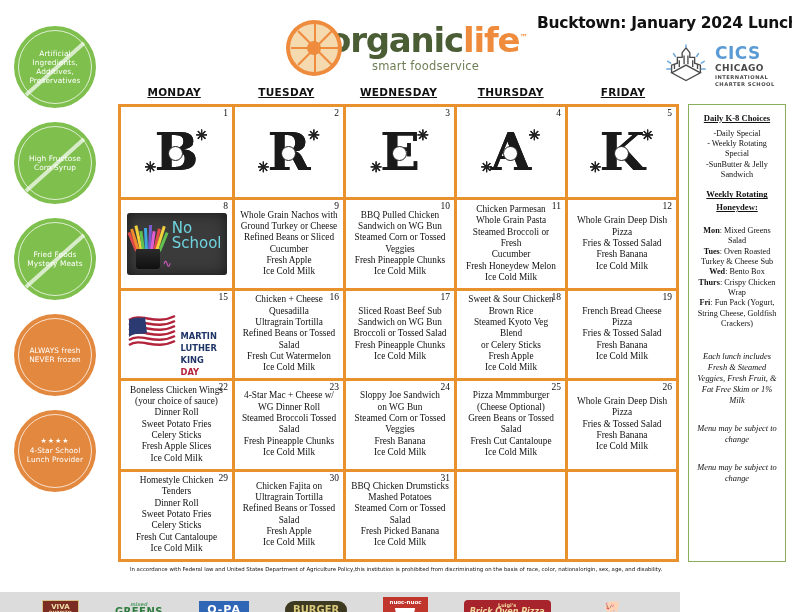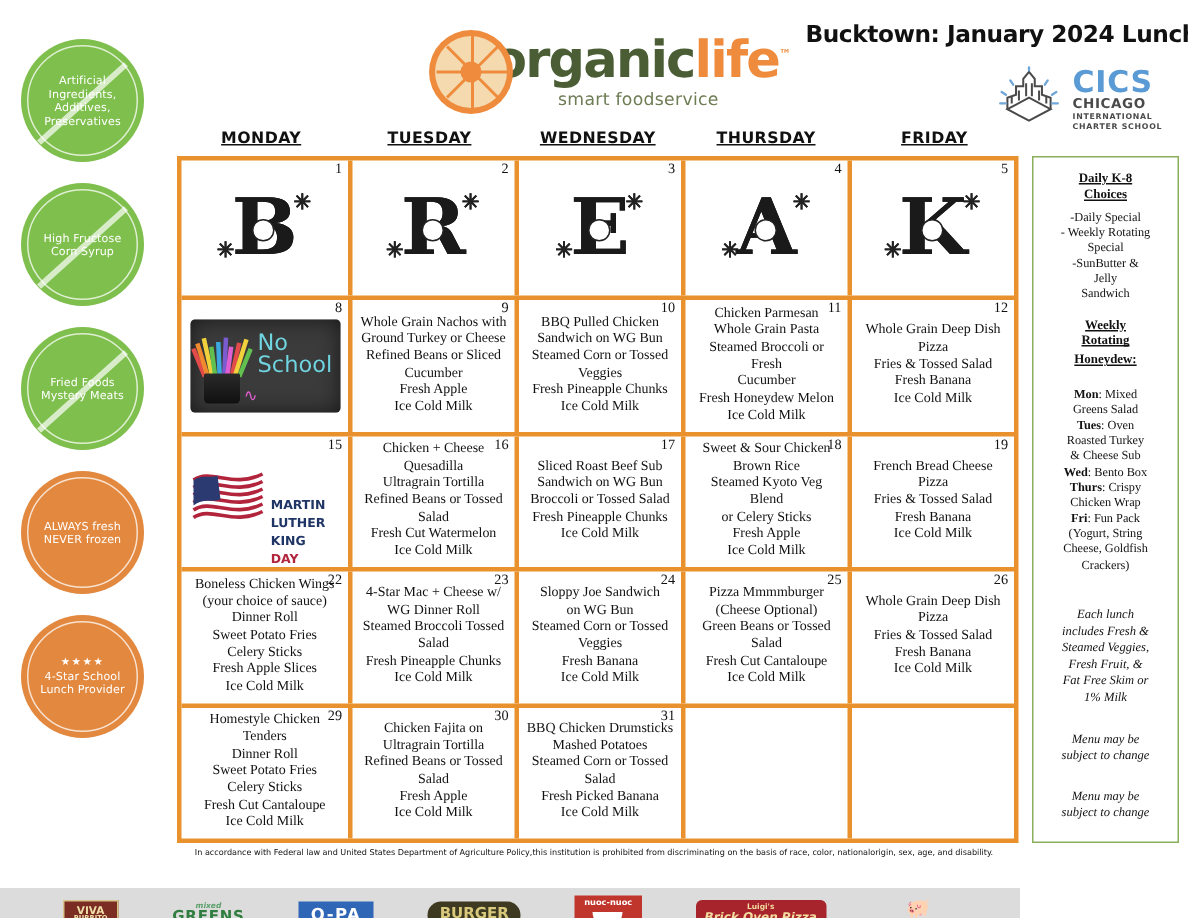--- a/index.html
+++ b/index.html
@@ -62,21 +62,21 @@
 
   .cics {
     position: absolute; left: 662px; top: 40px;
     width: 125px; height: 52px;
     display: flex; align-items: center; gap: 5px;
   }
   .cics-mark { flex: 0 0 48px; }
   .cics-txt { line-height: 1; }
   .cics-name {
     font-family: "DejaVu Sans", sans-serif;
-    font-size: 20px; font-weight: bold; color: #5B9BD5; letter-spacing: .5px;
+    font-size: 17px; font-weight: bold; color: #5B9BD5; letter-spacing: .5px;
   }
   .cics-l1 {
     font-family: "DejaVu Sans", sans-serif;
     font-size: 9px; font-weight: bold; color: #4a4a4a; letter-spacing: .4px; margin-top: 2px;
   }
   .cics-l2, .cics-l3 {
     font-family: "DejaVu Sans", sans-serif;
     font-size: 5.2px; font-weight: bold; color: #4a4a4a; letter-spacing: .5px; margin-top: 1.5px;
   }
 
@@ -209,21 +209,21 @@
     font-size: 8.3px; font-weight: bold; color: #1f3566;
     line-height: 1.45; text-align: left;
   }
   .mlk .ftxt .red { color: #b2243b; }
 
   
   .side {
     position: absolute; left: 688px; top: 104px;
     width: 98px; height: 458px;
     border: 1.5px solid #8AAF5A;
-    padding: 8px 18px;
+    padding: 8px 5px;
     font-family: "Liberation Serif", serif;
     font-size: 8.2px; line-height: 1.26; color: #111;
     text-align: center;
     overflow: hidden;
   }
   .side h4 {
     font-size: 8.6px; font-weight: bold; text-decoration: underline;
     margin-bottom: 5px;
   }
   .side .blk { margin-bottom: 9px; }

